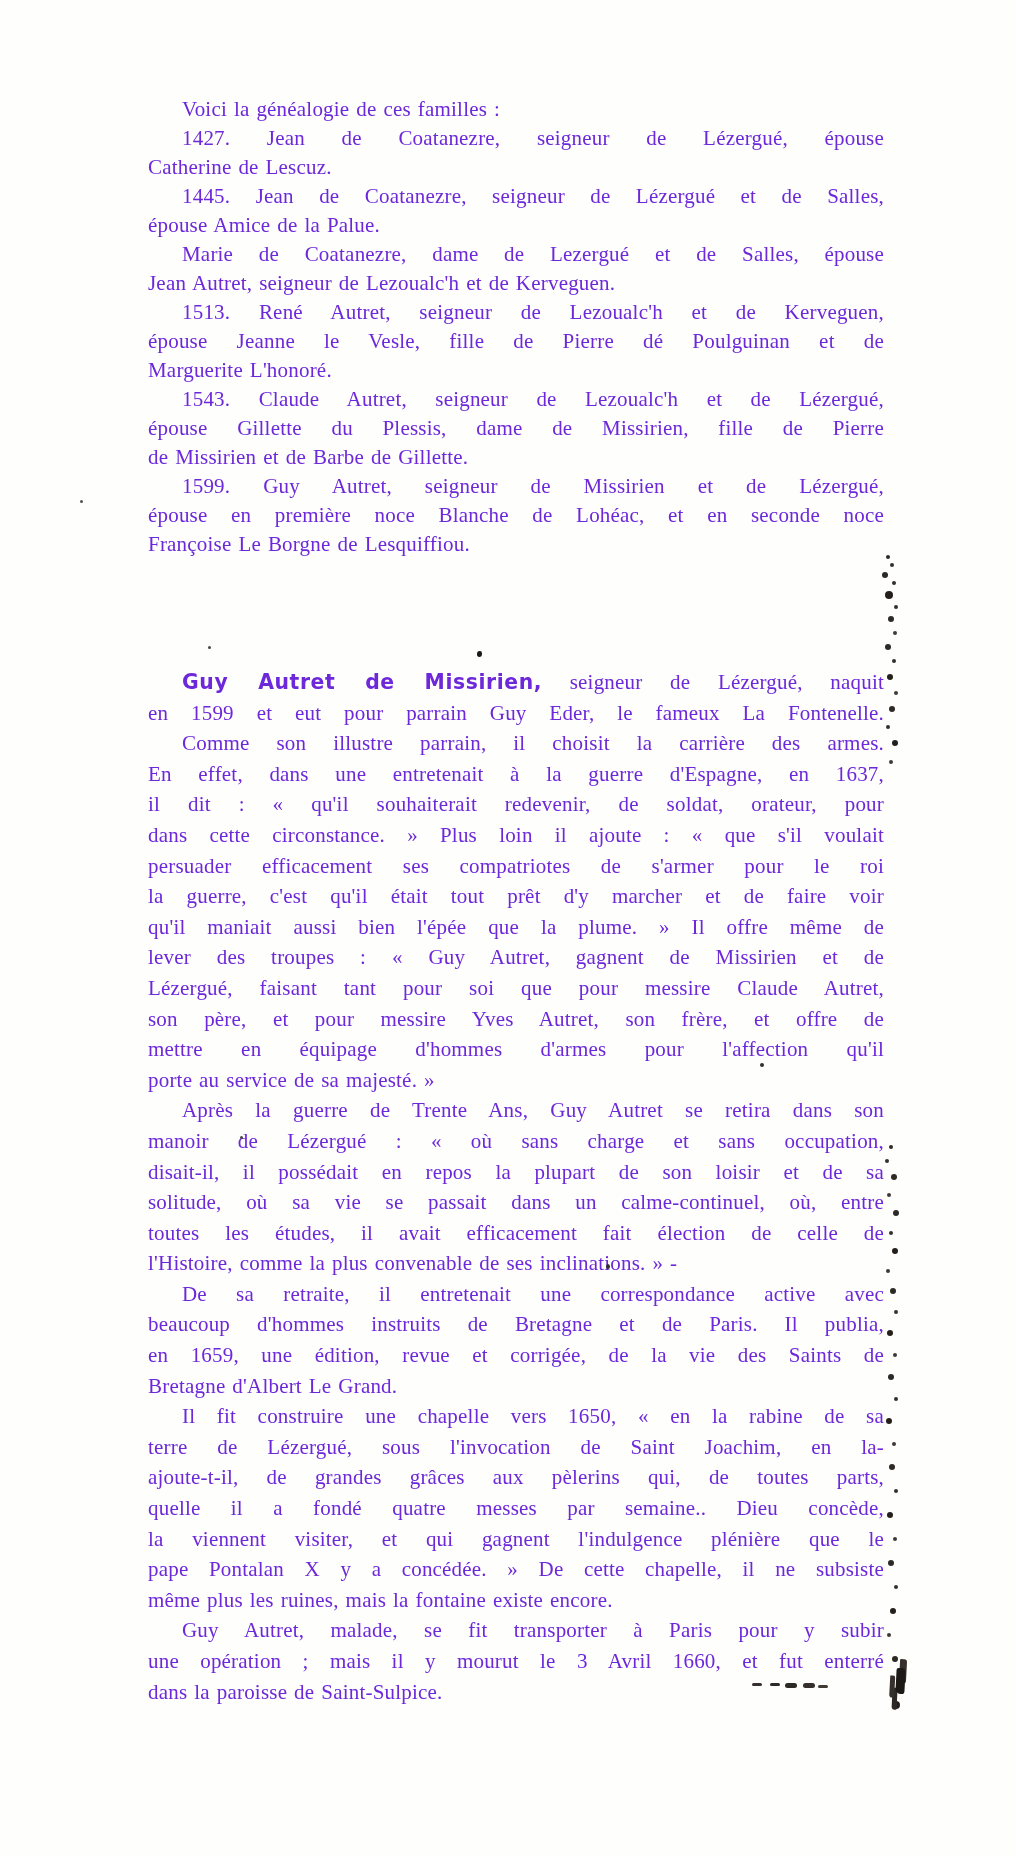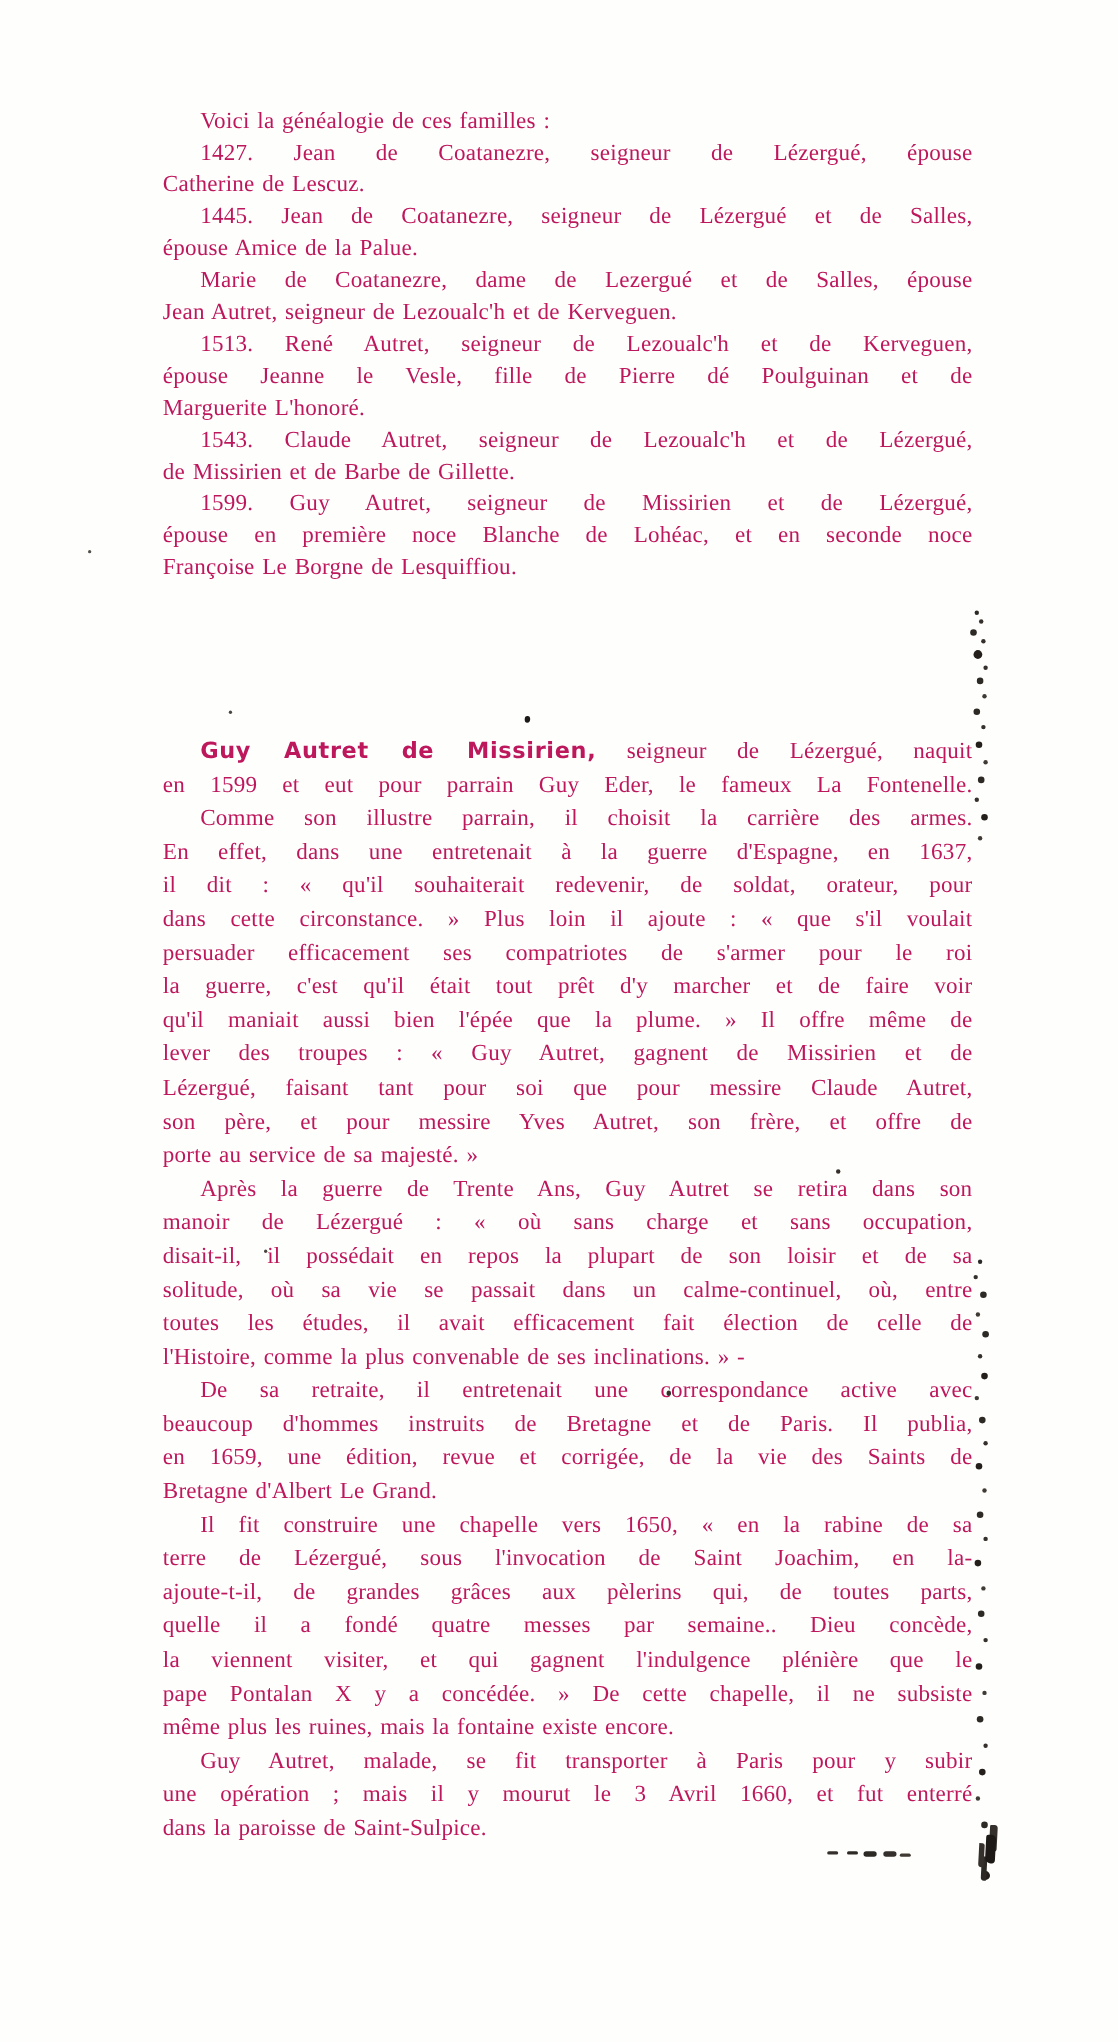--- a/index.html
+++ b/index.html
@@ -6,21 +6,21 @@
   body {
     width: 1016px; height: 1856px;
     background: #ffffff;
     position: relative;
     overflow: hidden;
     font-family: "Liberation Serif", serif;
   }
   .page {
     position: absolute; inset: 0;
     background: #fefefd;
-    color: #be185d;
+    color: #6d28d9;
   }
   .textcol {
     position: absolute;
     left: 148px;
     width: 736px;
   }
   .genealogy {
     top: 95px;
     font-size: 21px;
     line-height: 29px;
@@ -109,20 +109,21 @@
       <div class="line indent">1427. Jean de Coatanezre, seigneur de Lézergué, épouse</div>
       <div class="line pend">Catherine de Lescuz.</div>
       <div class="line indent">1445. Jean de Coatanezre, seigneur de Lézergué et de Salles,</div>
       <div class="line pend">épouse Amice de la Palue.</div>
       <div class="line indent">Marie de Coatanezre, dame de Lezergué et de Salles, épouse</div>
       <div class="line pend">Jean Autret, seigneur de Lezoualc'h et de Kerveguen.</div>
       <div class="line indent">1513. René Autret, seigneur de Lezoualc'h et de Kerveguen,</div>
       <div class="line">épouse Jeanne le Vesle, fille de Pierre dé Poulguinan et de</div>
       <div class="line pend">Marguerite L'honoré.</div>
       <div class="line indent">1543. Claude Autret, seigneur de Lezoualc'h et de Lézergué,</div>
+      <div class="line">épouse Gillette du Plessis, dame de Missirien, fille de Pierre</div>
       <div class="line pend">de Missirien et de Barbe de Gillette.</div>
       <div class="line indent">1599. Guy Autret, seigneur de Missirien et de Lézergué,</div>
       <div class="line">épouse en première noce Blanche de Lohéac, et en seconde noce</div>
       <div class="line pend">Françoise Le Borgne de Lesquiffiou.</div>
     </section>
 
   <div class="sep-dot"></div>
 
   <section class="textcol biography">
       <div class="line indent"><span class="lead-bold">Guy Autret de Missirien,</span> seigneur de Lézergué, naquit</div>
@@ -130,20 +131,21 @@
       <div class="line indent">Comme son illustre parrain, il choisit la carrière des armes.</div>
       <div class="line">En effet, dans une entretenait à la guerre d'Espagne, en 1637,</div>
       <div class="line">il dit : « qu'il souhaiterait redevenir, de soldat, orateur, pour</div>
       <div class="line">dans cette circonstance. » Plus loin il ajoute : « que s'il voulait</div>
       <div class="line">persuader efficacement ses compatriotes de s'armer pour le roi</div>
       <div class="line">la guerre, c'est qu'il était tout prêt d'y marcher et de faire voir</div>
       <div class="line">qu'il maniait aussi bien l'épée que la plume. » Il offre même de</div>
       <div class="line">lever des troupes : « Guy Autret, gagnent de Missirien et de</div>
       <div class="line">Lézergué, faisant tant pour soi que pour messire Claude Autret,</div>
       <div class="line">son père, et pour messire Yves Autret, son frère, et offre de</div>
+      <div class="line">mettre en équipage d'hommes d'armes pour l'affection qu'il</div>
       <div class="line pend">porte au service de sa majesté. »</div>
       <div class="line indent">Après la guerre de Trente Ans, Guy Autret se retira dans son</div>
       <div class="line">manoir de Lézergué : « où sans charge et sans occupation,</div>
       <div class="line">disait-il, il possédait en repos la plupart de son loisir et de sa</div>
       <div class="line">solitude, où sa vie se passait dans un calme-continuel, où, entre</div>
       <div class="line">toutes les études, il avait efficacement fait élection de celle de</div>
       <div class="line pend">l'Histoire, comme la plus convenable de ses inclinations. » -</div>
       <div class="line indent">De sa retraite, il entretenait une correspondance active avec</div>
       <div class="line">beaucoup d'hommes instruits de Bretagne et de Paris. Il publia,</div>
       <div class="line">en 1659, une édition, revue et corrigée, de la vie des Saints de</div>

